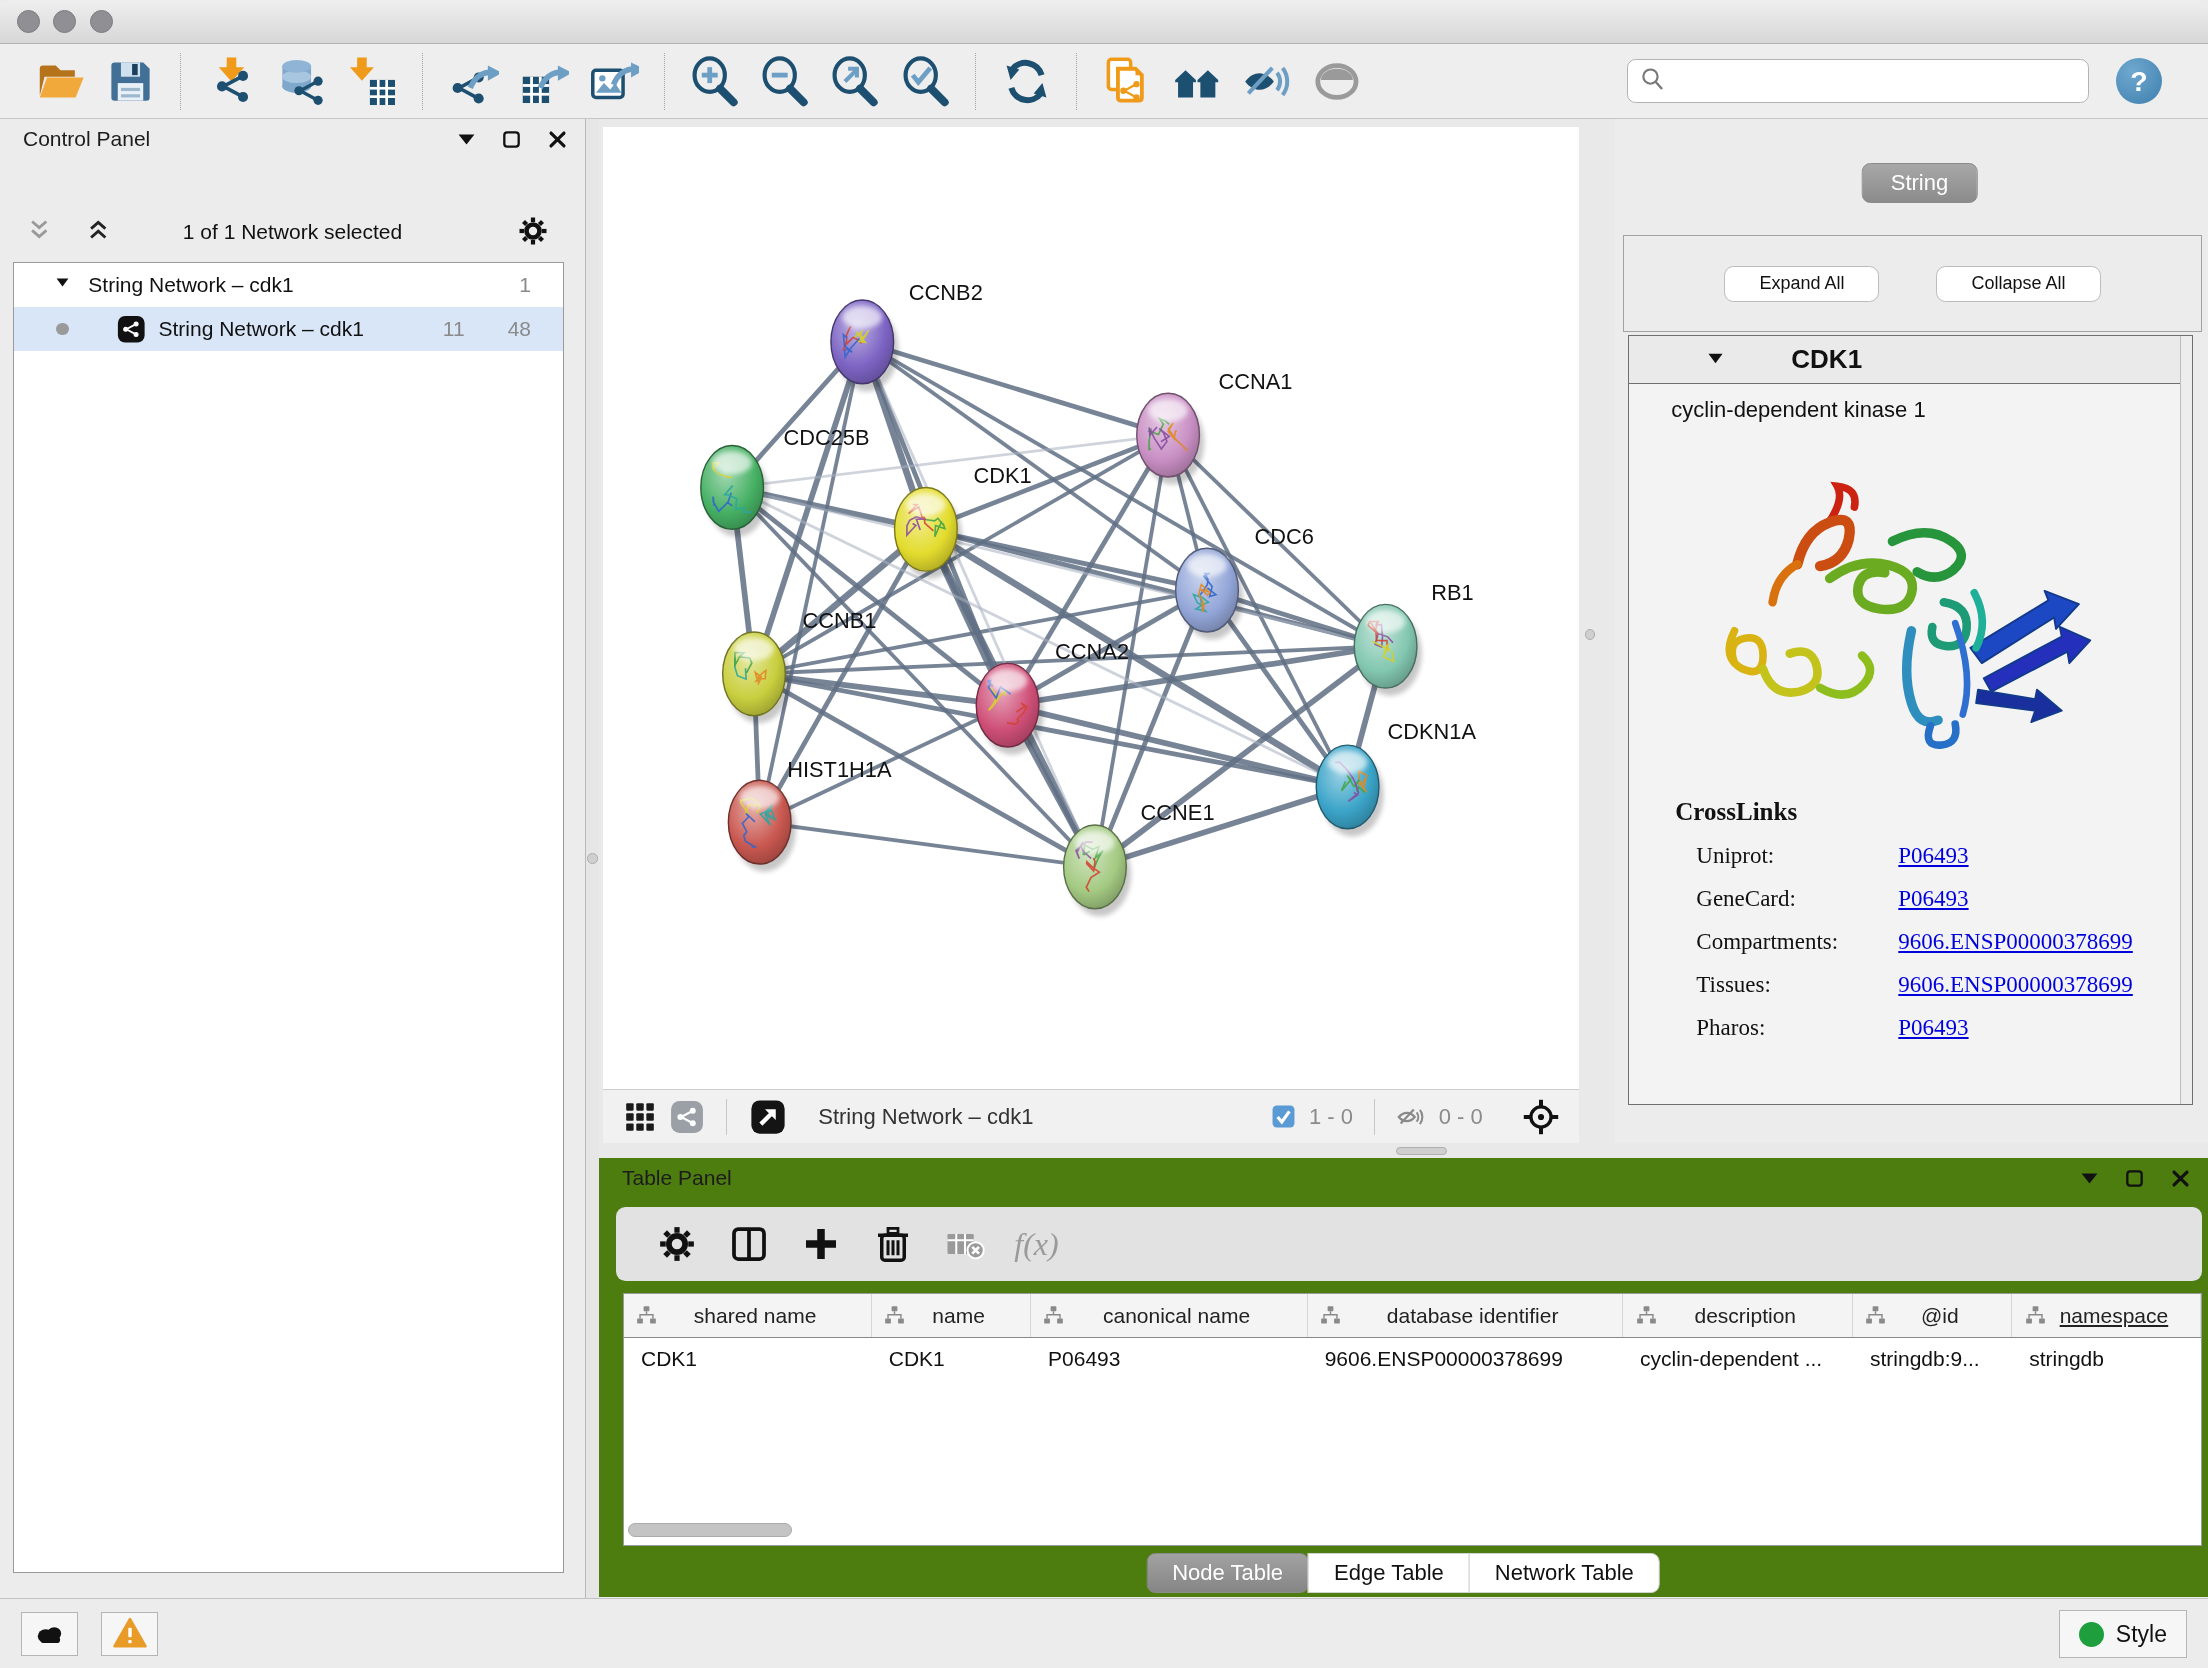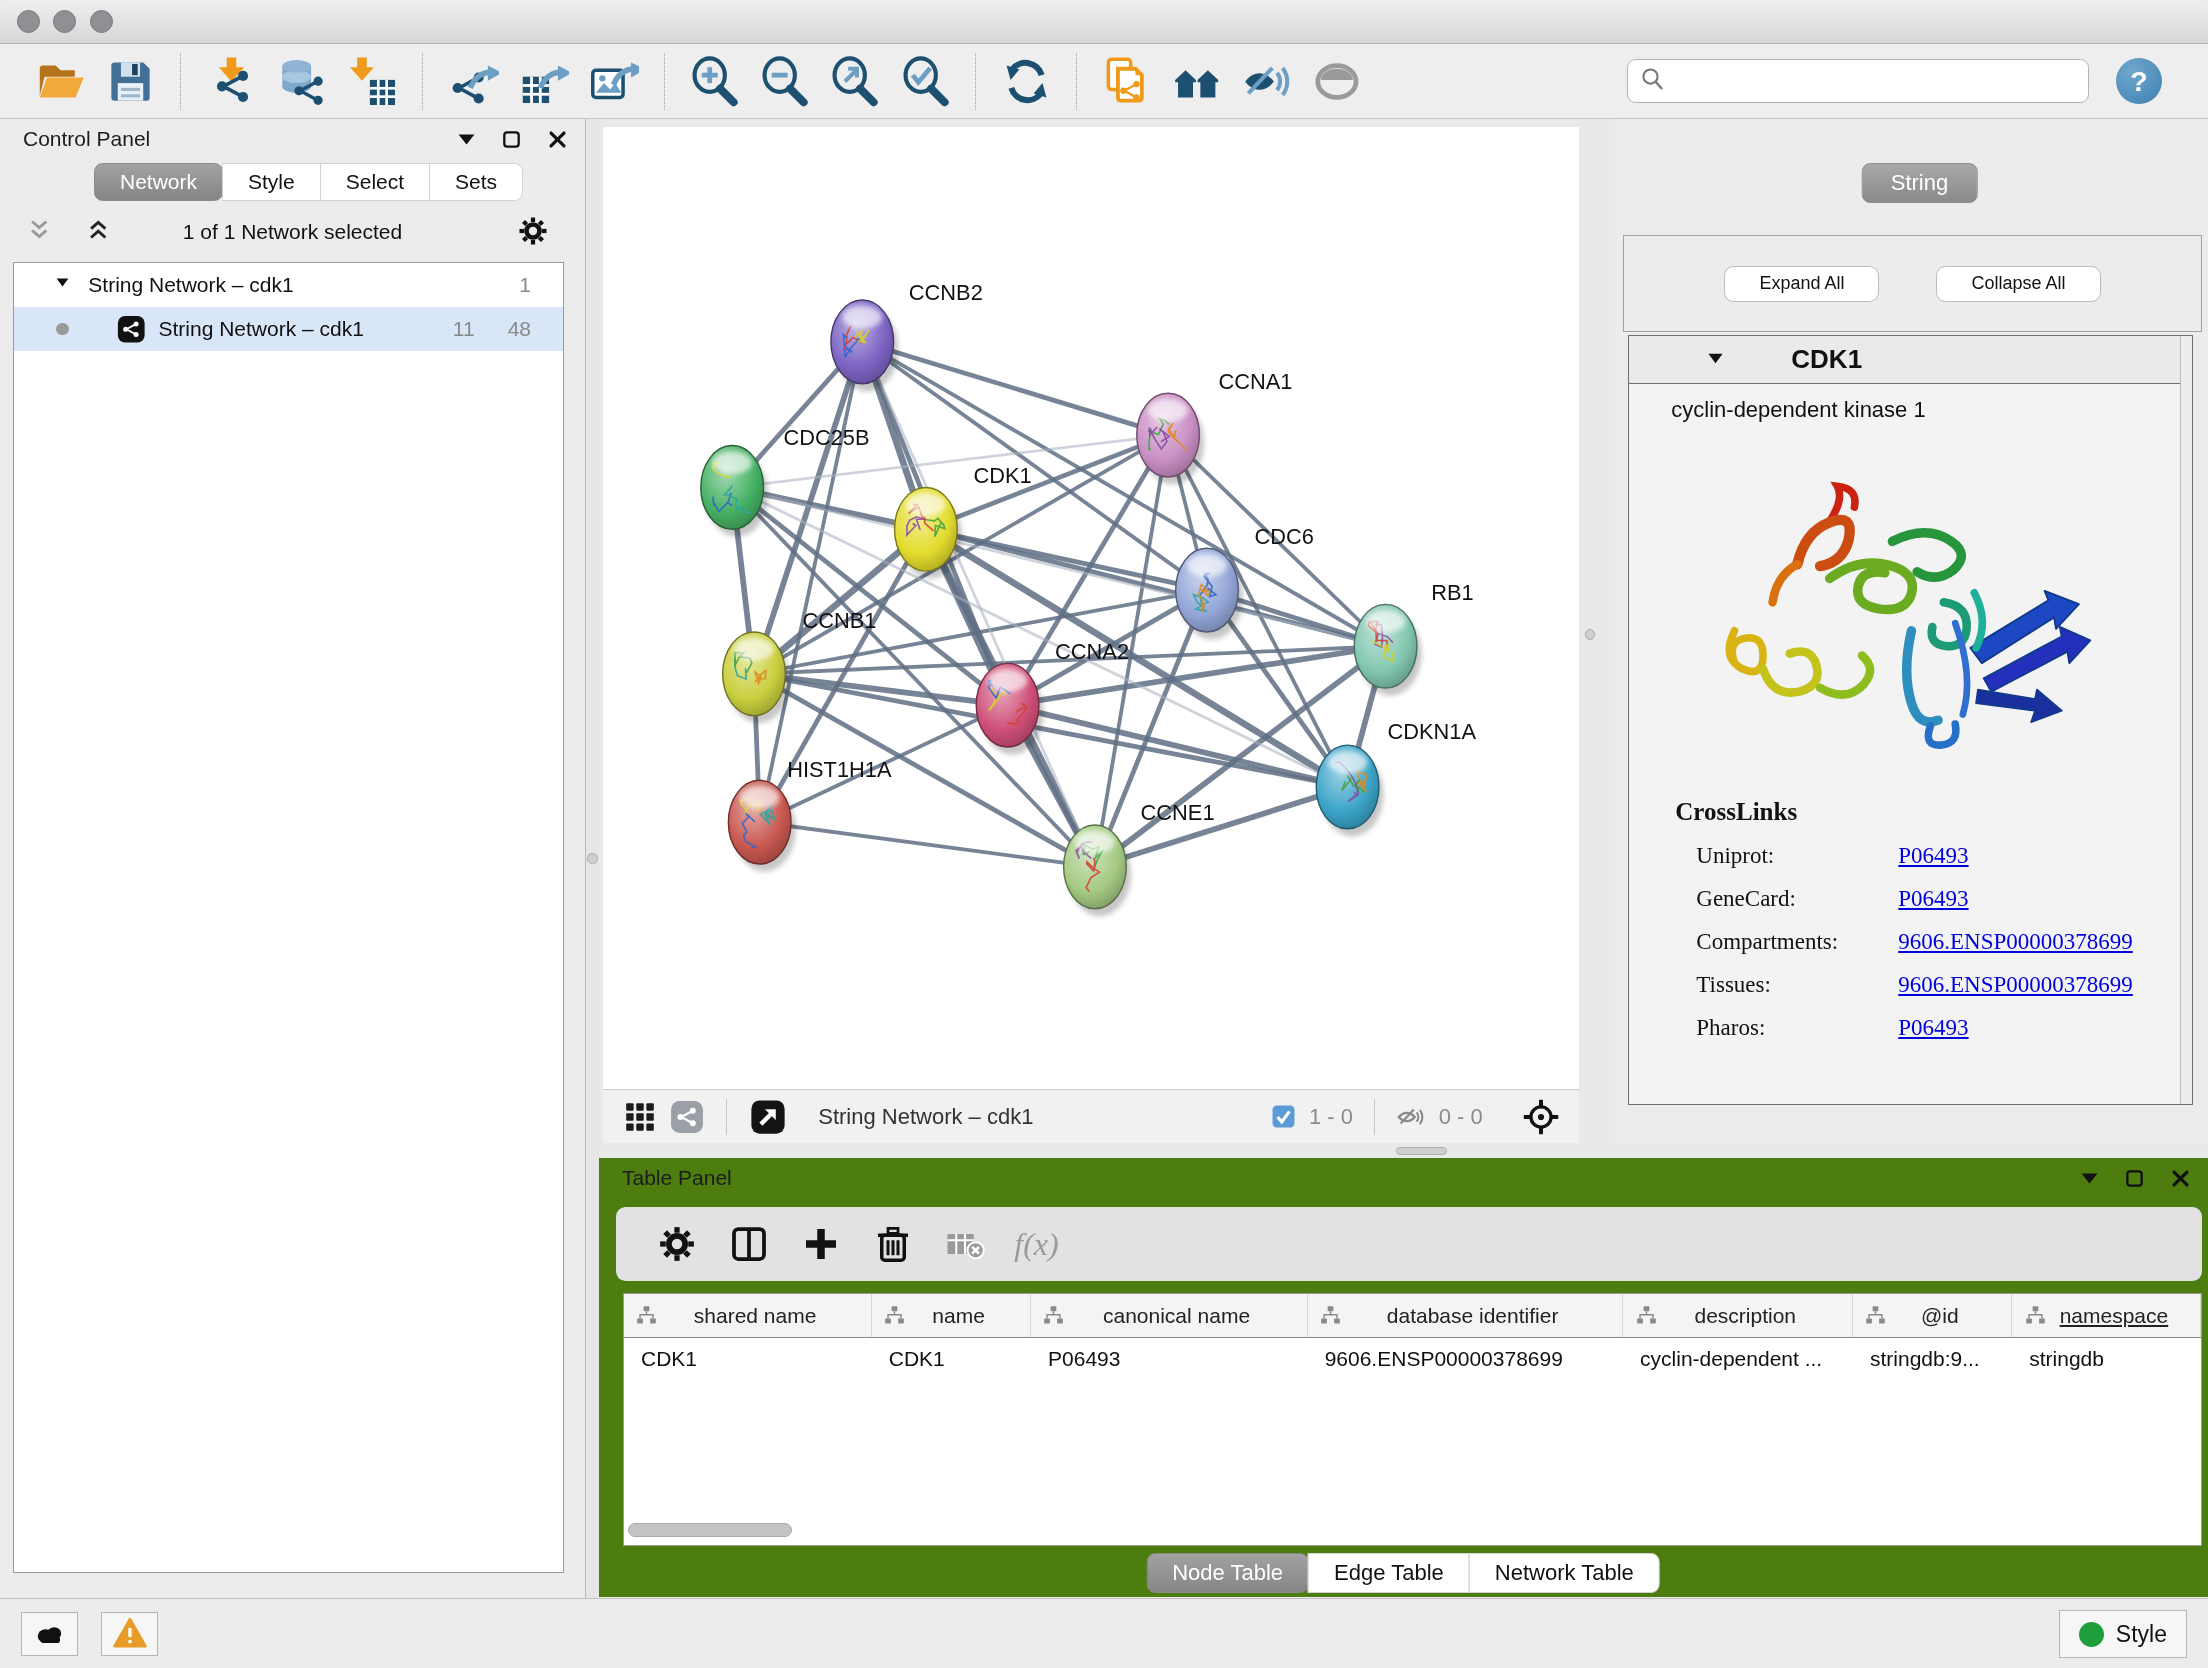--- a/index.html
+++ b/index.html
@@ -48,21 +48,21 @@
   .cp-sub .gearwrap svg{width:32px;height:32px;}
   .cp-list{position:absolute;left:13.3px;right:21px;top:143px;bottom:25px;background:#fff;border:1.9px solid #9a9a9a;}
   .net-row{height:44px;display:flex;align-items:center;font-size:21px;}
   .net-row .tri{margin-left:38px;width:21px;}
   .net-row .rowname{margin-left:15px;}
   .net-row .count{margin-left:auto;margin-right:32px;color:#8a8a8a;}
   .net-row.child{background:#d9e6f8;}
   .net-row.child .dot{width:12.4px;height:12.4px;border-radius:50%;background:#9a9a9a;margin-left:42px;}
   .net-row.child .badge{width:28.5px;height:28.5px;margin-left:48px;}
   .net-row.child .rowname{margin-left:13.3px;}
-  .net-row.child .counts{margin-left:auto;margin-right:32px;color:#8a8a8a;display:flex;gap:33px;}
+  .net-row.child .counts{margin-left:auto;margin-right:32px;color:#8a8a8a;display:flex;gap:43px;}
   .gutterL{position:absolute;left:586px;top:119px;width:13.3px;height:1479px;background:#e6e6e6;}
   .split-dot{position:absolute;width:10.5px;height:10.5px;border-radius:50%;background:#cfcfcf;border:1px solid #adadad;}
   
   .center{position:absolute;left:599px;top:119px;width:982px;height:1024px;background:#e9e9e9;}
   .canvas{position:absolute;left:3.8px;top:7.6px;right:1.9px;bottom:54px;background:#fff;}
   .canvas svg{width:100%;height:100%;}
   .canvas-bar{position:absolute;left:3.8px;right:1.9px;bottom:0;height:54px;background:#f1f1f1;
     border-top:1px solid #cdcdcd;display:flex;align-items:center;padding:0 13.3px;}
   .cbicon{width:34px;height:34px;margin:0 6.7px;}
   .cbicon svg{width:100%;height:100%;}
@@ -363,26 +363,20 @@
         <span class="pic">
             <svg viewBox="0 0 32 32">
               <g stroke="#111" stroke-width="4.4" stroke-linecap="round">
                 <line x1="7" y1="7" x2="25" y2="25"></line>
                 <line x1="25" y1="7" x2="7" y2="25"></line>
               </g>
             </svg>
           </span>
       </span>
     </div>
-    <div class="cp-tabs" id="cp-tabs">
-        <div class="tabbtn first active">Network</div>
-        <div class="tabbtn">Style</div>
-        <div class="tabbtn">Select</div>
-        <div class="tabbtn last">Sets</div>
-      </div>
     <div class="cp-sub">
       <span class="chev"><svg viewBox="0 0 32 32">
             <g fill="none" stroke="#9a9a9a" stroke-width="3.2">
               <path d="M8 5 l8 7 8-7"></path>
               <path d="M8 15 l8 7 8-7"></path>
             </g>
           </svg></span>
       <span class="chev"><svg viewBox="0 0 32 32">
             <g fill="none" stroke="#222" stroke-width="3.2">
               <path d="M8 13 l8-7 8 7"></path>

